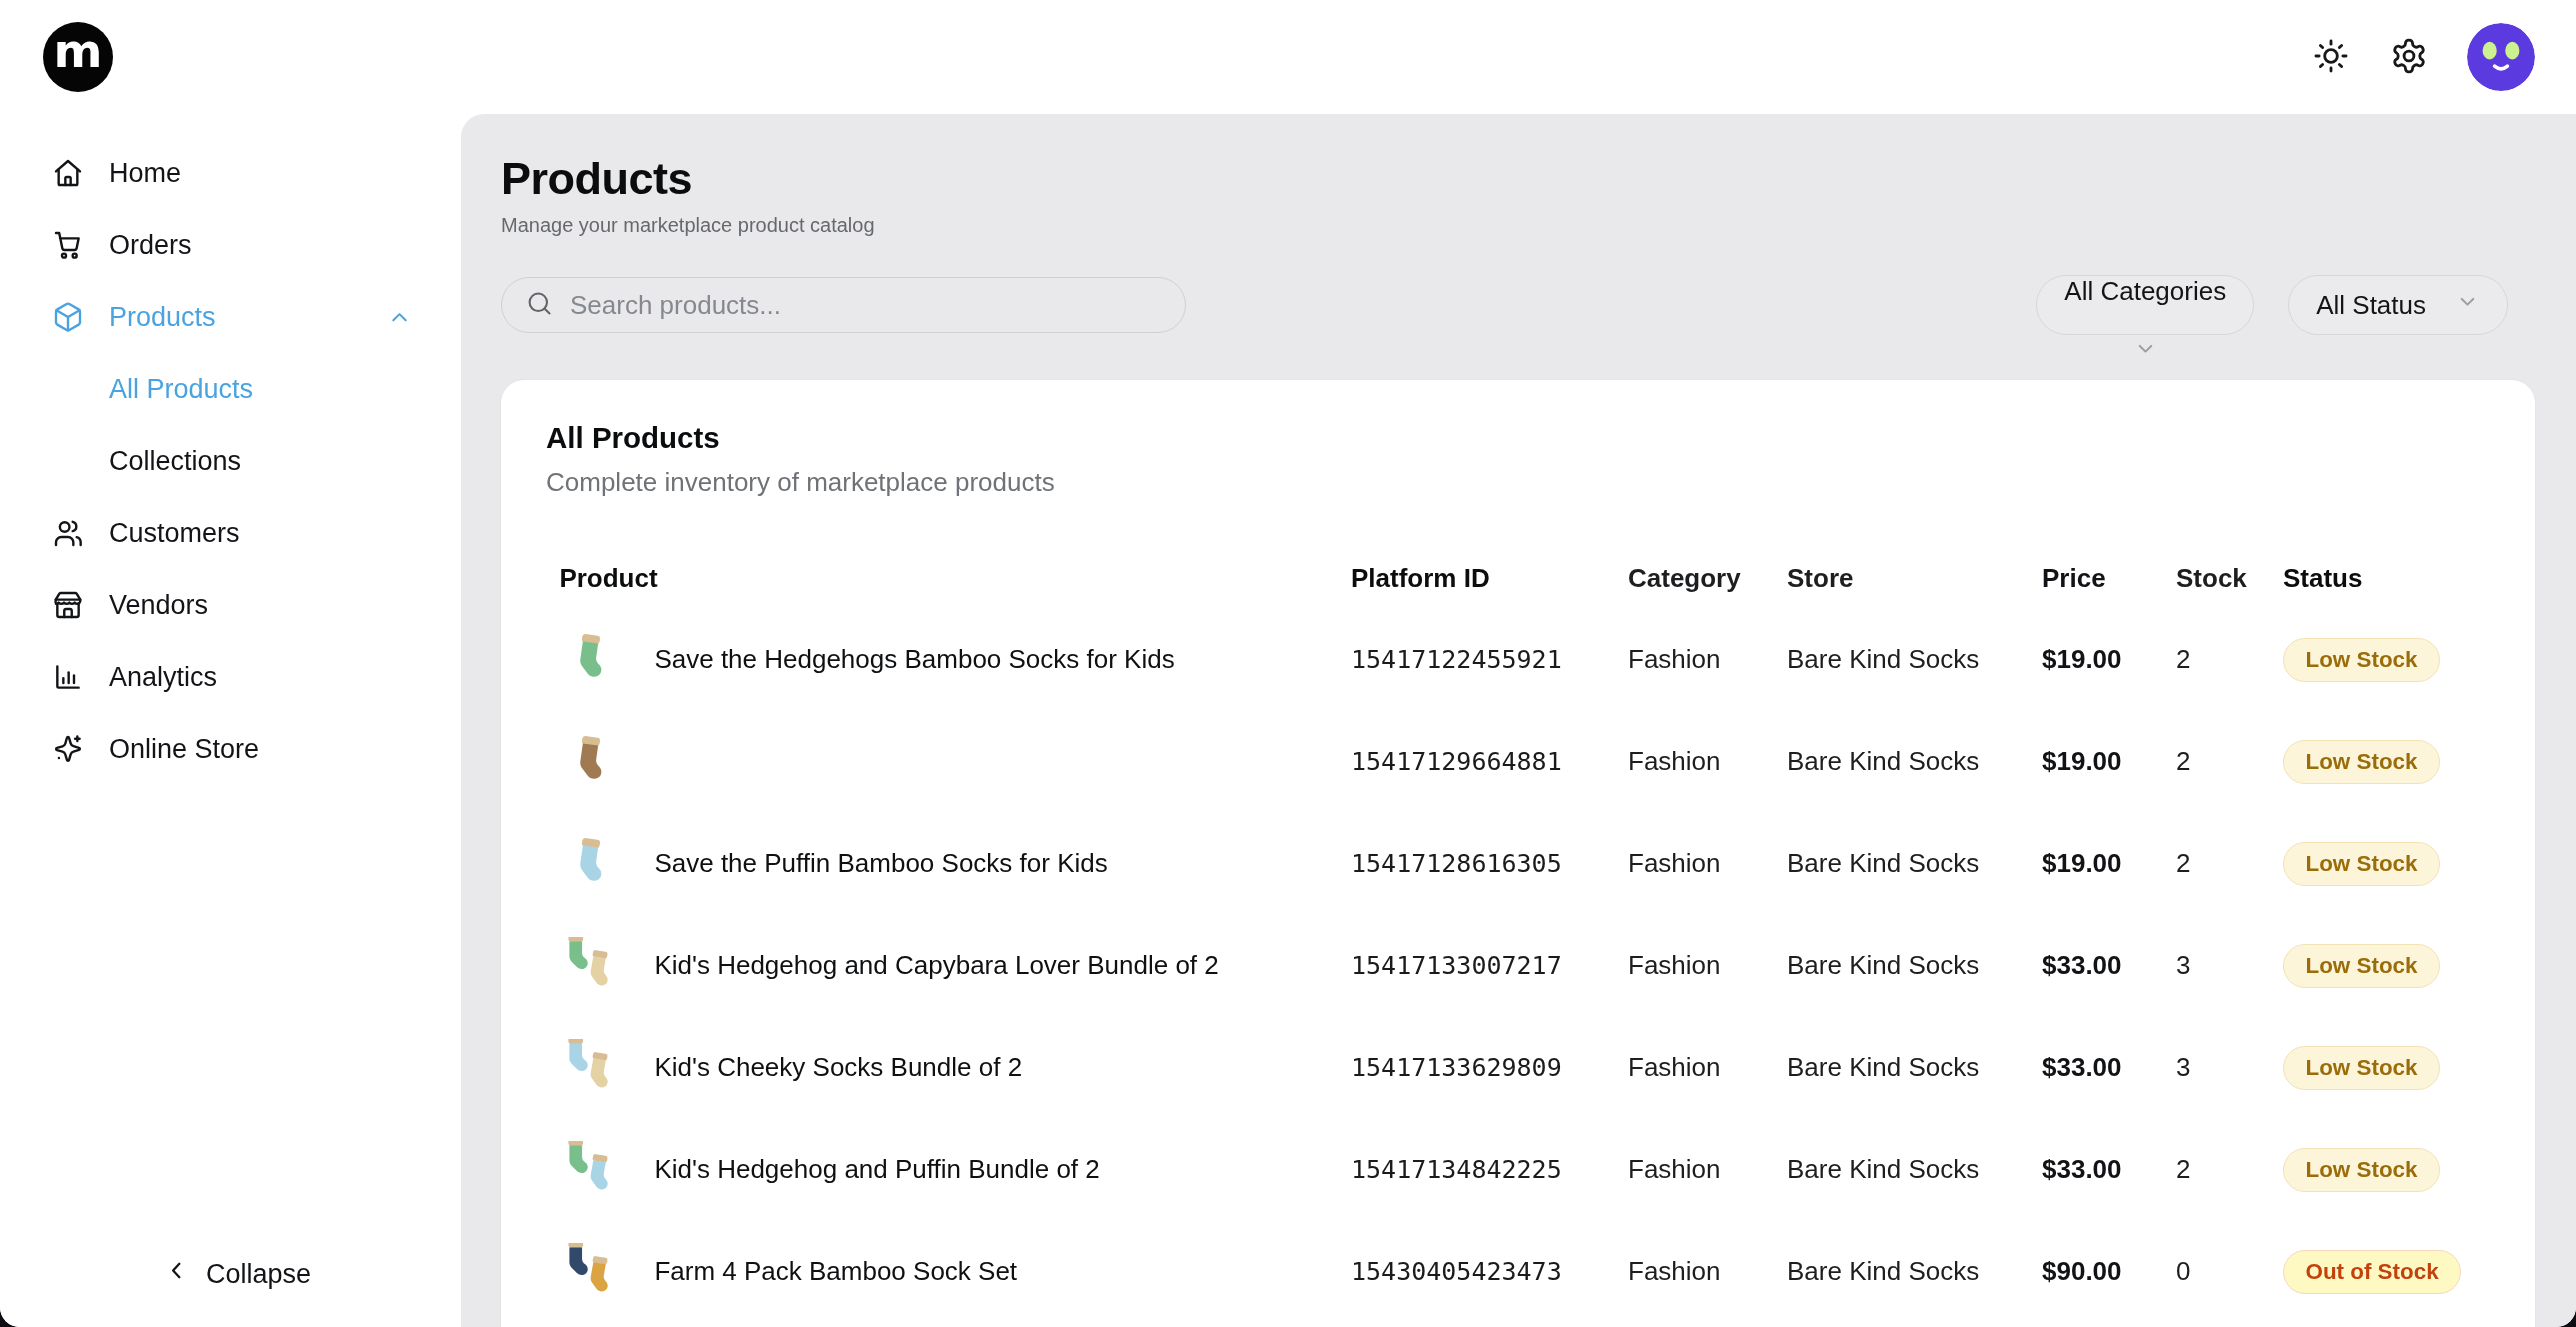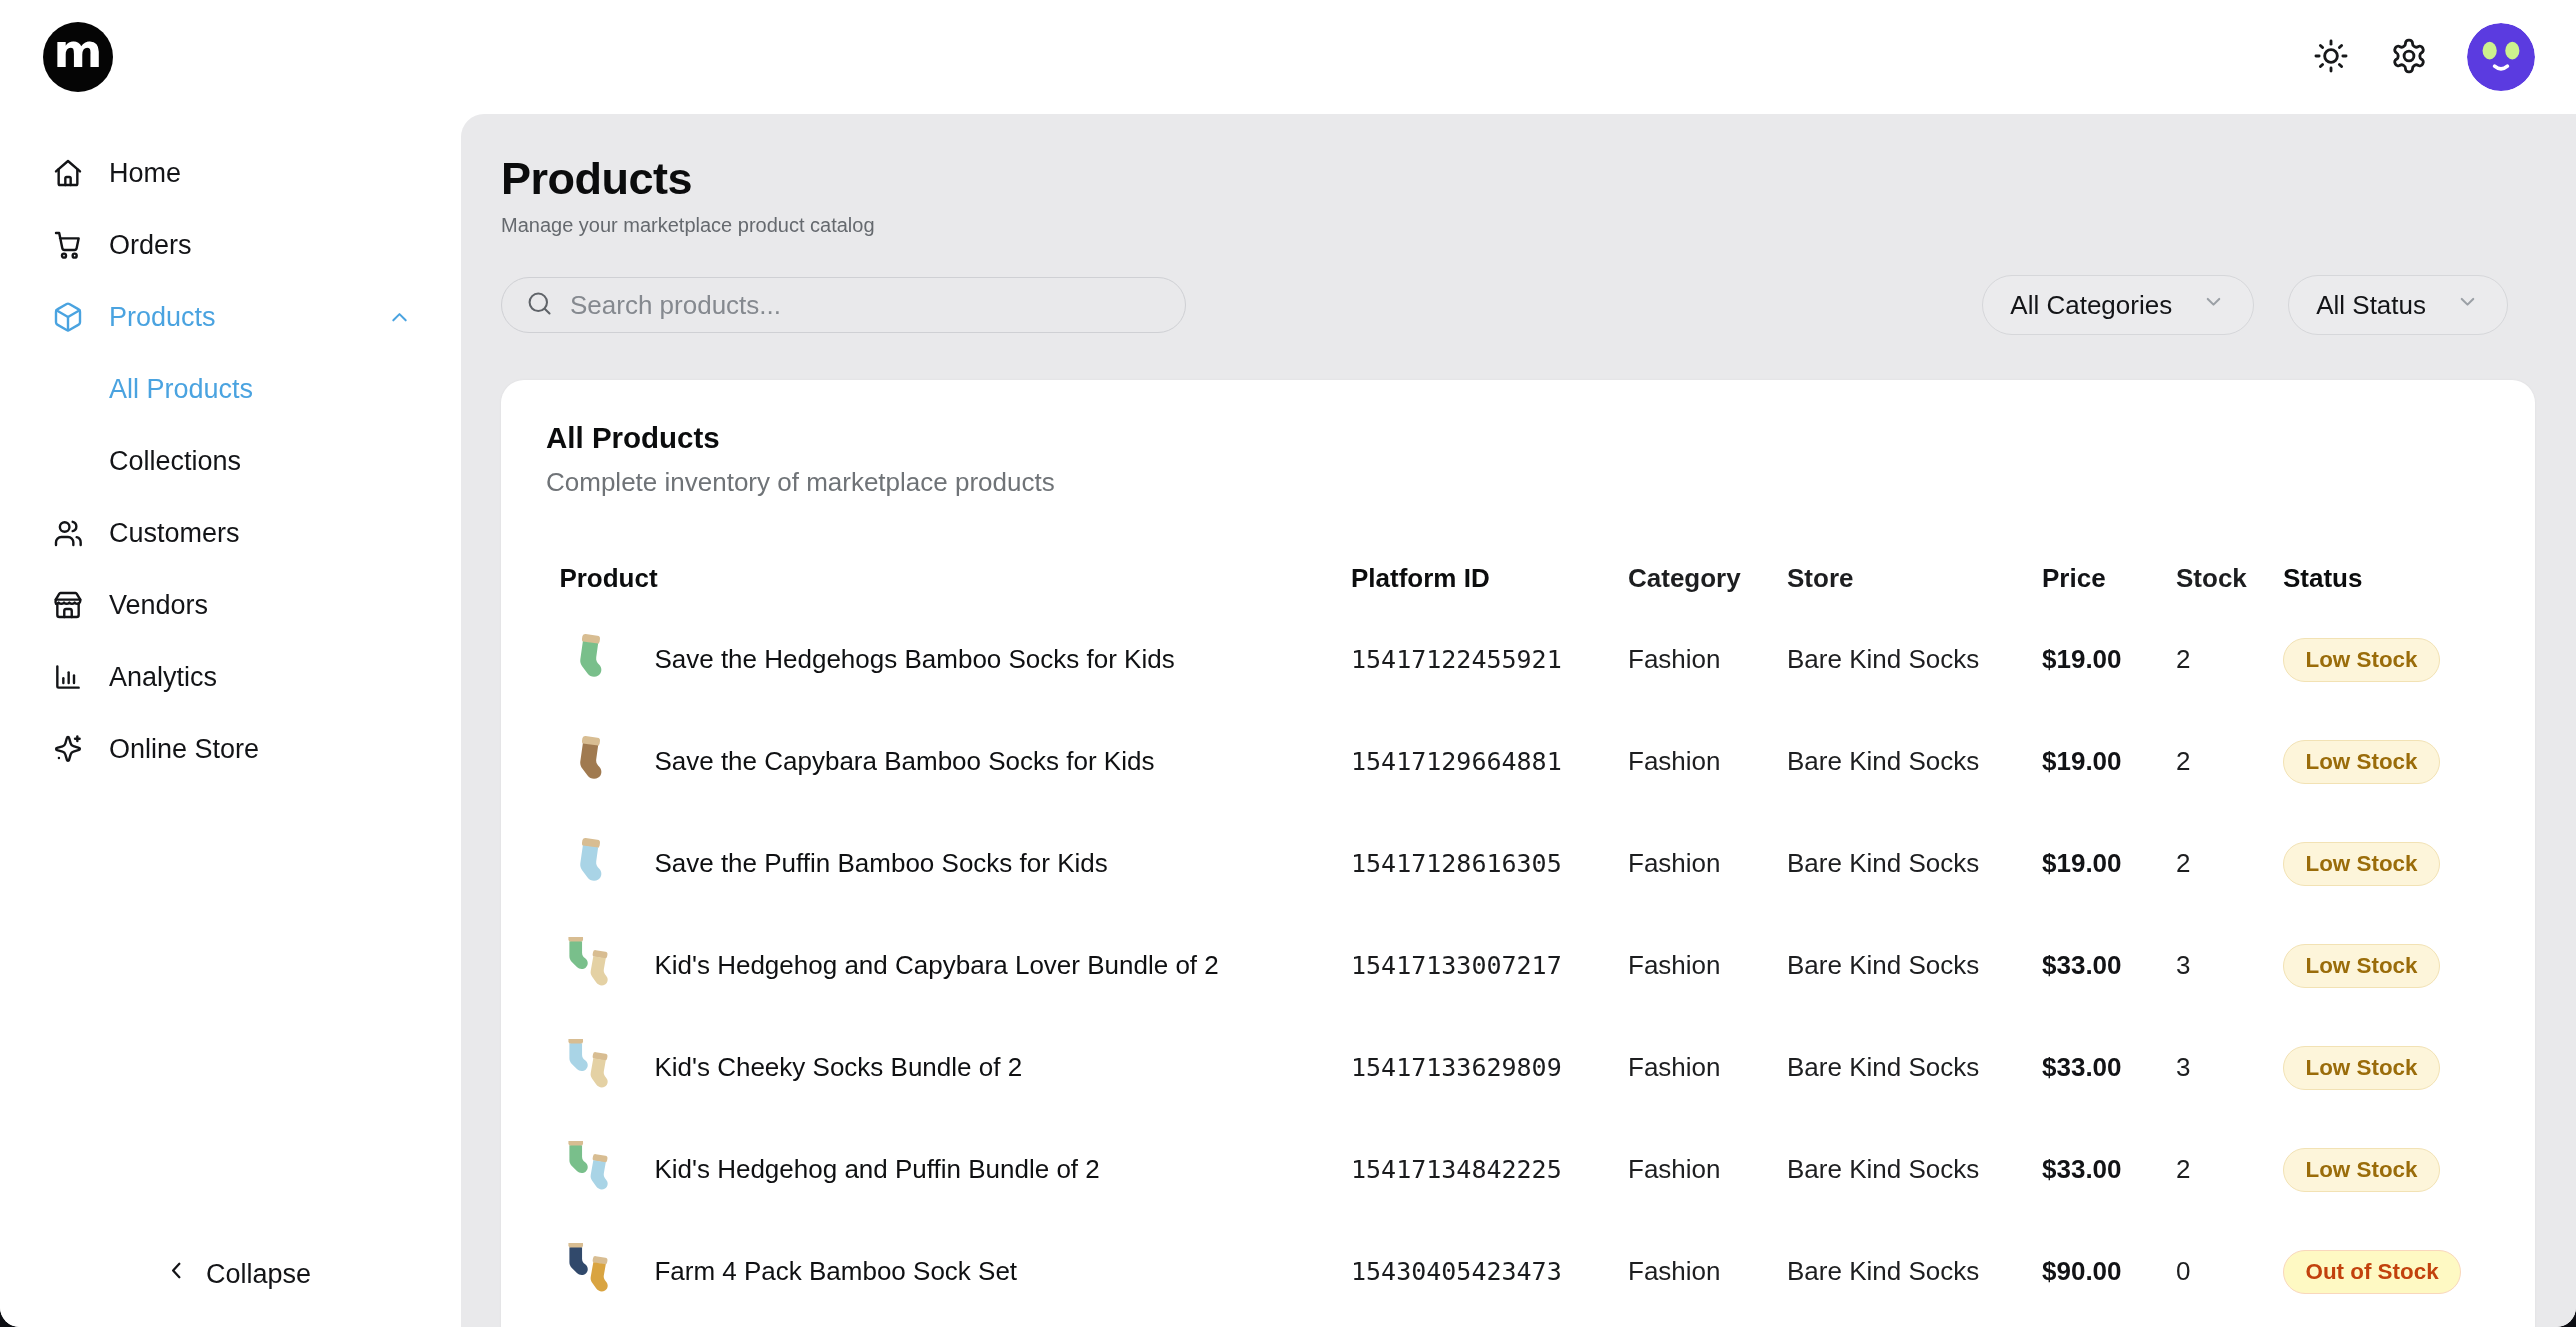--- a/index.html
+++ b/index.html
@@ -36,21 +36,21 @@
   .page-title { font-size:45px; font-weight:600; letter-spacing:-0.5px; color:#0b0c0d; }
   .page-subtitle { font-size:20px; color:#65696e; margin-top:9px; }
 
   .filters { margin-top:38px; display:flex; align-items:center; }
   .search { width:685px; height:56px; border:1.8px solid #cfd0d4; border-radius:30px; display:flex; align-items:center; padding:0 23px; color:#5f6368; }
   .search svg { width:29px; height:29px; flex:0 0 29px; }
   .search input { flex:1; border:none; outline:none; background:transparent; font-family:inherit; font-size:26px; color:#131417; margin-left:16px; }
   .search input::placeholder { color:#85898f; }
   .pill { height:60px; border:1.8px solid #d6d7da; background:#ebebed; border-radius:30px; display:flex; align-items:center; padding:0 27px; font-size:26px; color:#131417; font-family:inherit; cursor:pointer; gap:29px; }
   .pill svg { width:25px; height:25px; color:#9ba0a6; }
-  .pill.first { margin-left:auto; }
+  .pill.first { margin-left:auto;flex-direction:column; }
   .pill + .pill { margin-left:34px; }
   .pill.last { margin-right:27px;text-align:center; }
 
   
   .card { margin-top:45px; background:#fff; border-radius:23px; padding:41px 45px; height:984px; box-shadow:0 0.9px 2.7px rgba(0,0,0,.05); }
   .card-title { font-size:29.5px; font-weight:700; color:#0b0c0d; }
   .card-subtitle { font-size:26px; color:#6f7377; margin-top:11.6px; }
 
   .thead { display:flex; align-items:center; margin-top:50px; height:61px; font-size:26px; font-weight:600; color:#0c0d0e; }
   .trow { display:flex; align-items:center; height:102px; cursor:pointer; }
@@ -296,21 +296,20 @@
             <div class="trow">
     <div class="cell c-product">
       <span class="thumb">
                   <svg viewBox="0 0 48 48" width="57" height="57">
                     <g transform="rotate(8 24 24)">
                       <rect x="17" y="3" width="15" height="7" rx="2.5" fill="#d8bd92"></rect>
                       <path d="M18 9.5h13V21c0 2.6 1.2 4.3 3.2 5.8 3.2 2.4 3.6 6.8.7 9.3-2.7 2.3-6.7 2.1-9.2-.4l-5.2-5.2c-1.6-1.6-2.5-3.4-2.5-5.8z" fill="#a07a50"></path>
                     </g>
                   </svg>
                 </span>
-      <span class="pname">Save the Capybara Bamboo Socks for Kids</span>
     </div>
     <div class="cell c-platform">15417129664881</div>
     <div class="cell c-category">Fashion</div>
     <div class="cell c-store">Bare Kind Socks</div>
     <div class="cell c-price">$19.00</div>
     <div class="cell c-stock">2</div>
     <div class="cell c-status"><span class="badge warn">Low Stock</span></div>
   </div>
             <div class="trow">
     <div class="cell c-product">

